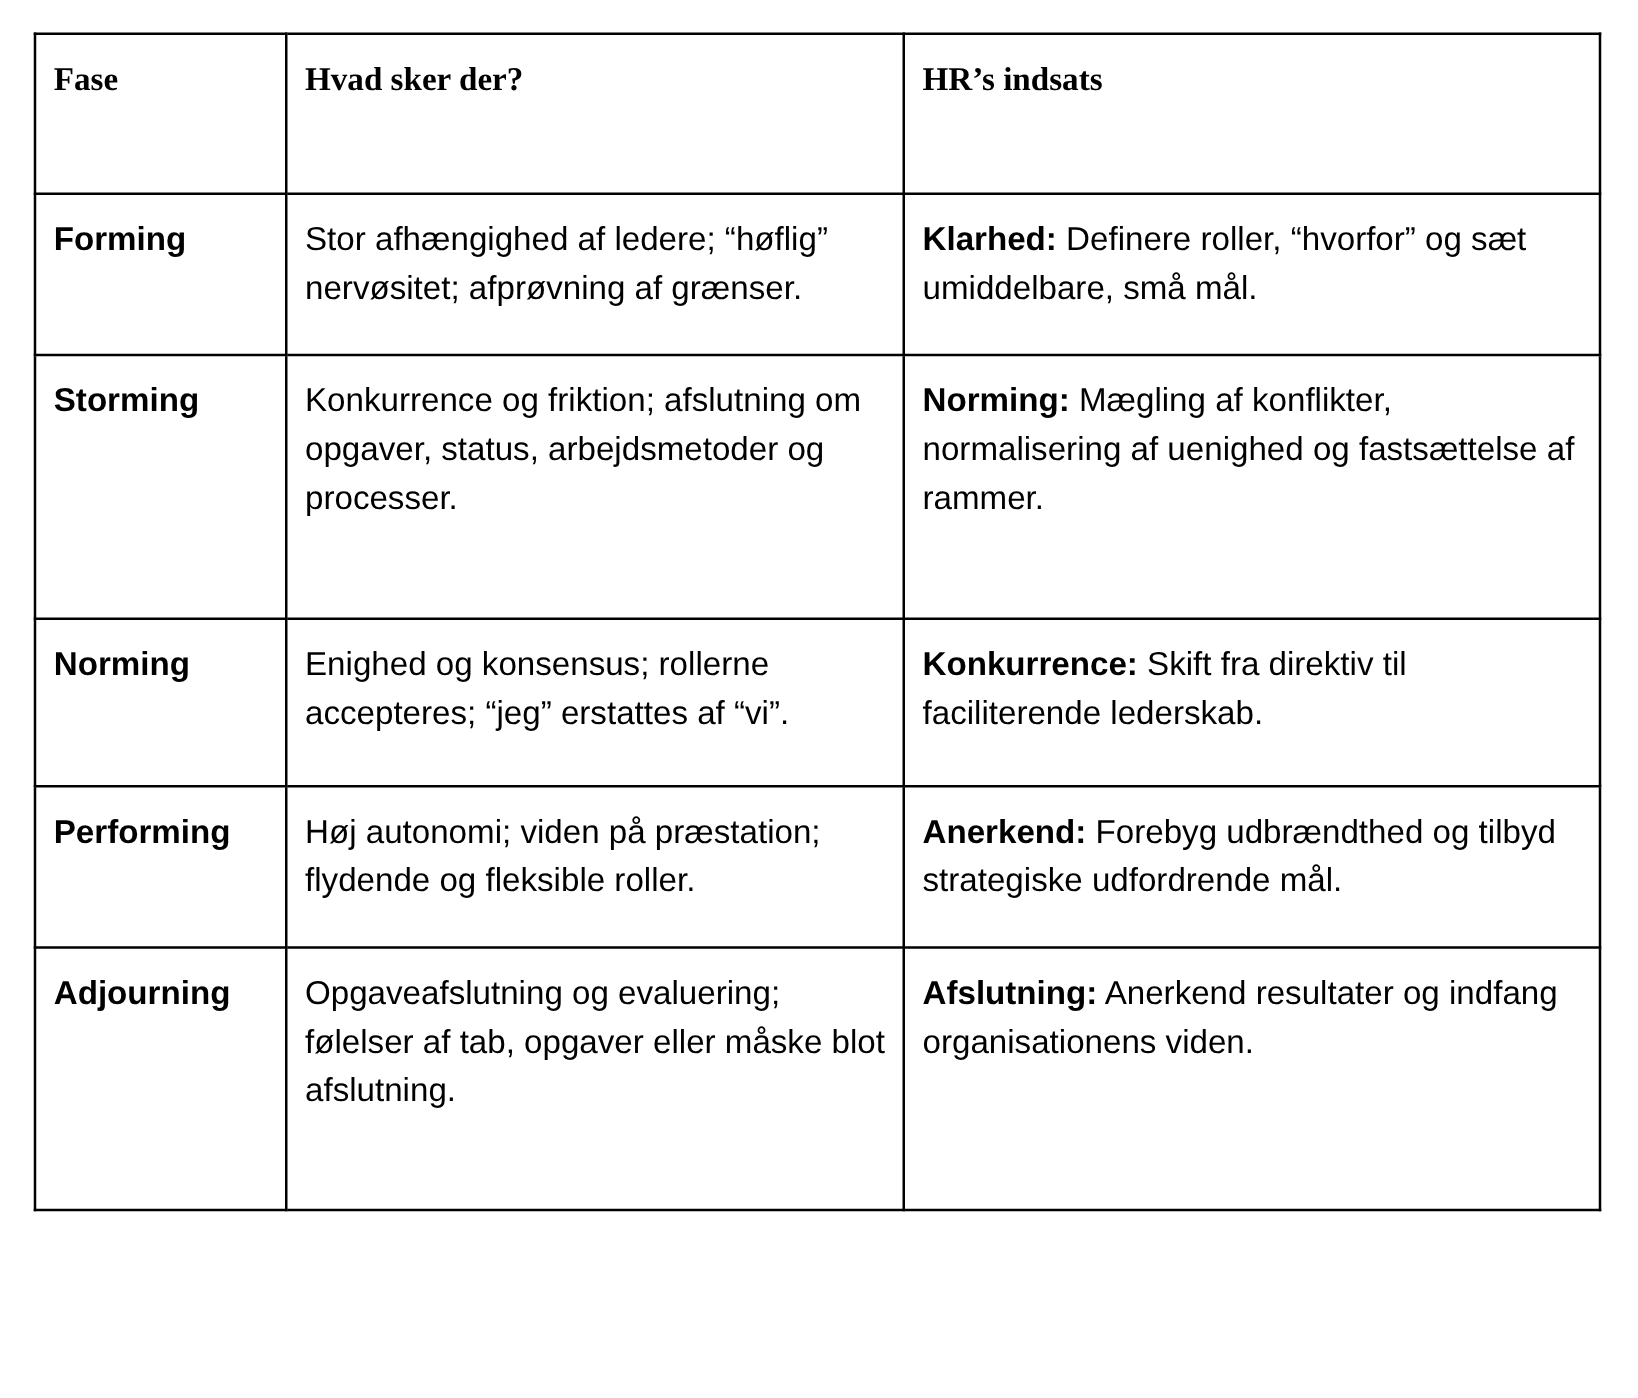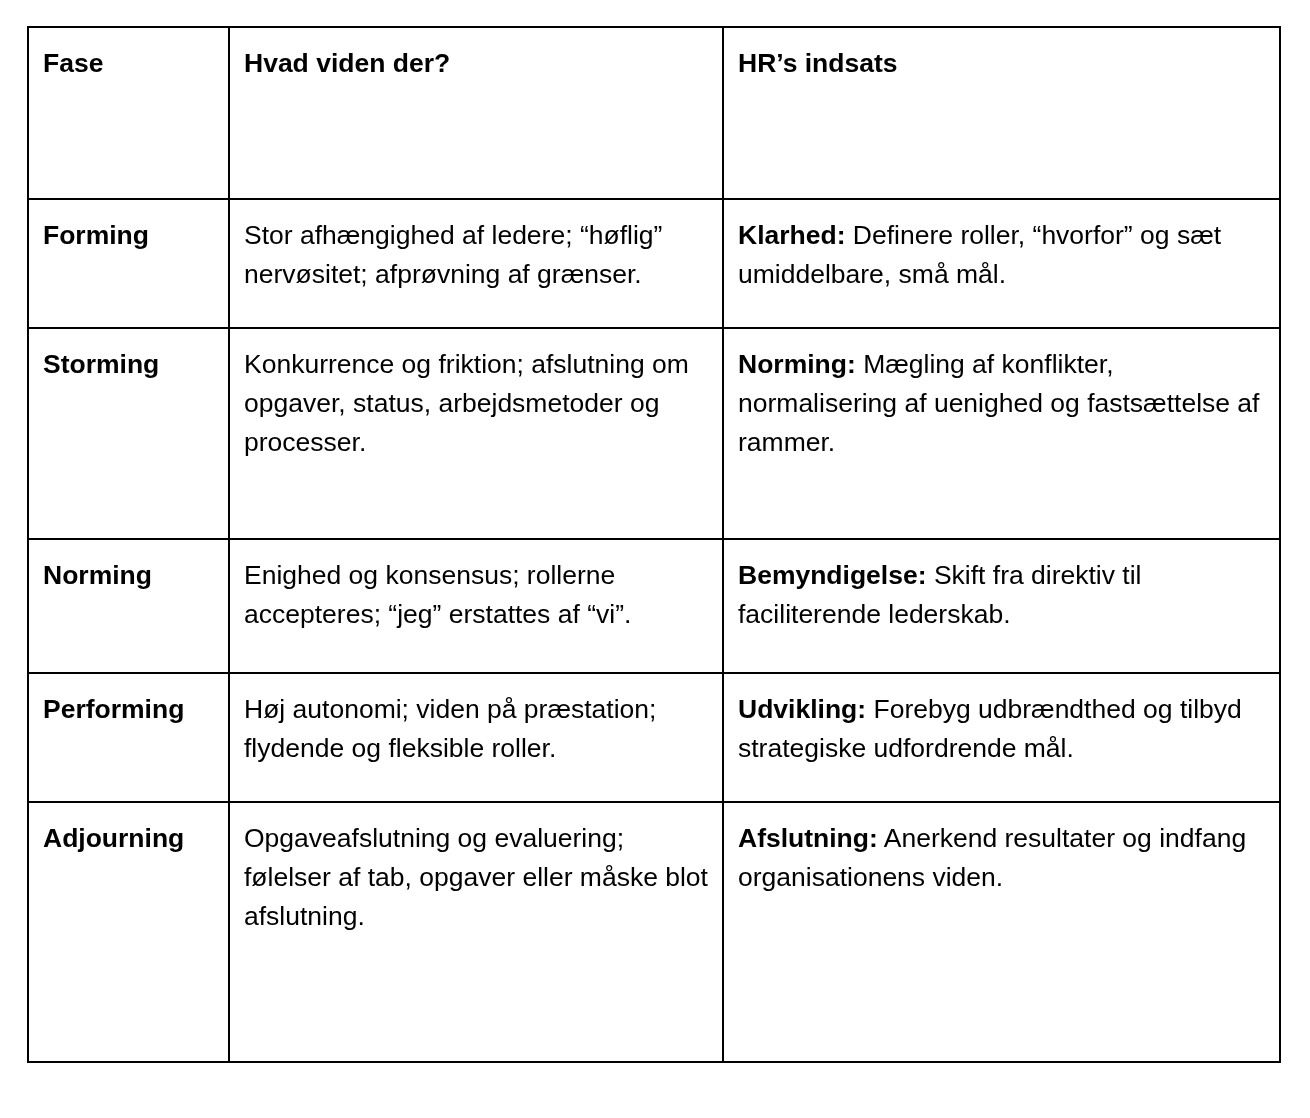--- a/index.html
+++ b/index.html
@@ -27,66 +27,66 @@
       vertical-align: top;
       padding: 16px 14px 0 14px;
       font-size: 26.5px;
       line-height: 39px;
       box-sizing: border-box;
       word-wrap: break-word;
     }
     col.c1 { width: 201px; }
     col.c2 { width: 494px; }
     col.c3 { width: 557px; }
-    tr.r0 td { height: 172px; }
+    tr.r0 td { height: 128px; font-family: Liberation Serif, serif; }
     tr.r1 td { height: 129px; }
     tr.r2 td { height: 211px; }
     tr.r3 td { height: 134px; }
     tr.r4 td { height: 129px; }
-    tr.r5 td { height: 260px; }
+    tr.r5 td { height: 210px; }
     .bold { font-weight: bold; }
   </style>
 </head>
 <body>
 
 <table class="phase-table">
   <colgroup>
     <col class="c1">
       <col class="c2">
       <col class="c3">
   </colgroup>
   <tbody>
     <tr class="r0">
       <td class="bold">Fase</td>
-      <td class="bold">Hvad viden der?</td>
+      <td class="bold">Hvad sker der?</td>
       <td class="bold">HR’s indsats</td>
     </tr>
 
     <tr class="r1">
       <td class="bold">Forming</td>
       <td>Stor afhængighed af ledere; “høflig” nervøsitet; afprøvning af grænser.</td>
       <td><span class="bold">Klarhed:</span><span> Definere roller, “hvorfor” og sæt umiddelbare, små mål.</span></td>
     </tr>
 
     <tr class="r2">
       <td class="bold">Storming</td>
       <td>Konkurrence og friktion; afslutning om opgaver, status, arbejdsmetoder og processer.</td>
       <td><span class="bold">Norming:</span><span> Mægling af konflikter, normalisering af uenighed og fastsættelse af rammer.</span></td>
     </tr>
 
     <tr class="r3">
       <td class="bold">Norming</td>
       <td>Enighed og konsensus; rollerne accepteres; “jeg” erstattes af “vi”.</td>
-      <td><span class="bold">Bemyndigelse:</span><span> Skift fra direktiv til faciliterende lederskab.</span></td>
+      <td><span class="bold">Konkurrence:</span><span> Skift fra direktiv til faciliterende lederskab.</span></td>
     </tr>
 
     <tr class="r4">
       <td class="bold">Performing</td>
       <td>Høj autonomi; viden på præstation; flydende og fleksible roller.</td>
-      <td><span class="bold">Udvikling:</span><span> Forebyg udbrændthed og tilbyd strategiske udfordrende mål.</span></td>
+      <td><span class="bold">Anerkend:</span><span> Forebyg udbrændthed og tilbyd strategiske udfordrende mål.</span></td>
     </tr>
 
     <tr class="r5">
       <td class="bold">Adjourning</td>
       <td>Opgaveafslutning og evaluering; følelser af tab, opgaver eller måske blot afslutning.</td>
       <td><span class="bold">Afslutning:</span><span> Anerkend resultater og indfang organisationens viden.</span></td>
     </tr>
   </tbody>
 </table>
 

